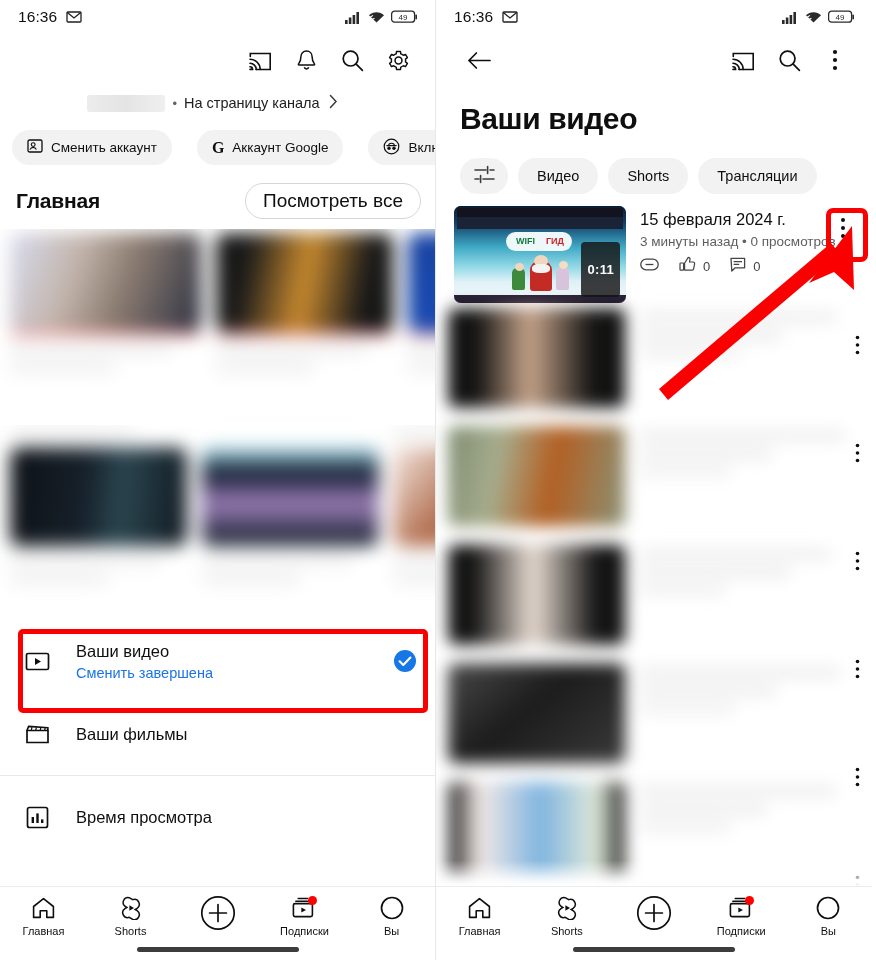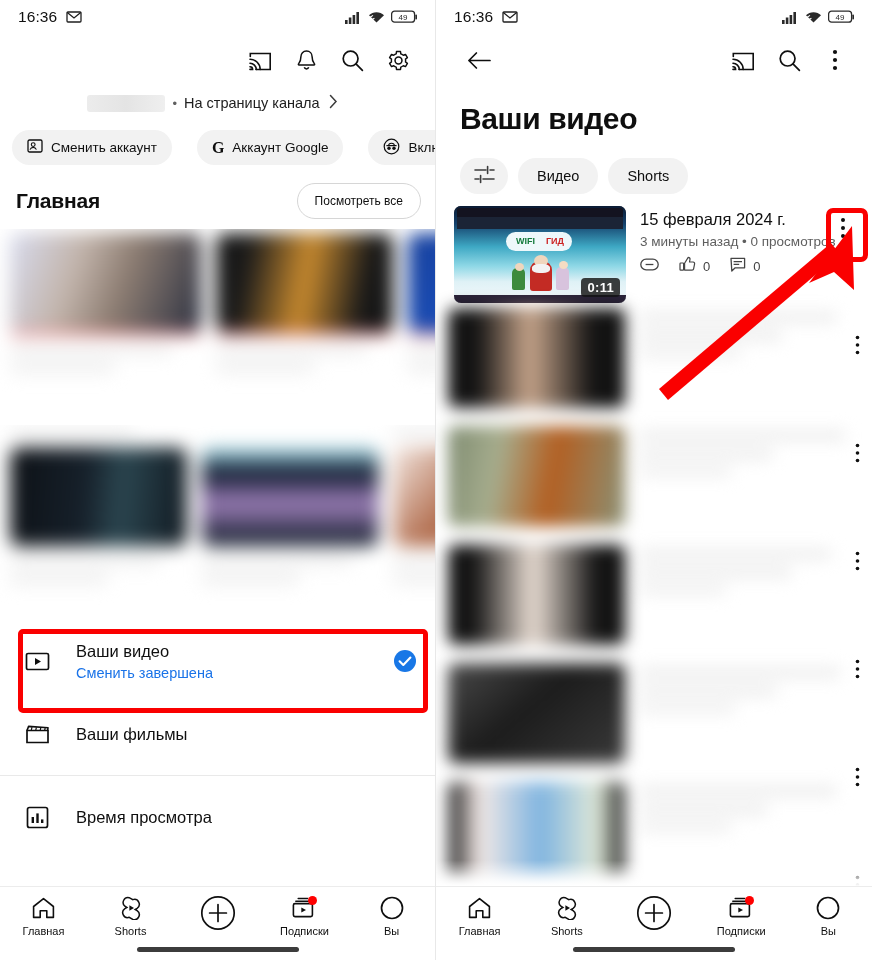--- a/index.html
+++ b/index.html
@@ -58,21 +58,21 @@
 
   
   .hist-head {
     display: flex; align-items: center; justify-content: space-between;
     padding: 16px 14px 10px 16px;
   }
   .hist-title { font-size: 21px; font-weight: bold; color: #0f0f0f; letter-spacing: -.2px; }
   .hist-all {
     border: 1px solid #d6d6d6; border-radius: 19px; height: 36px;
     padding: 0 17px; display: flex; align-items: center;
-    font-size: 12px; color: #0f0f0f; cursor: pointer; background: #fff;
+    font-size: 19px; color: #0f0f0f; cursor: pointer; background: #fff;
   }
 
   .hist-strip { position: relative; height: 196px; overflow: hidden; }
   .hist-strip.second { height: 195px; }
   .blurwrap { filter: blur(9px); transform: scale(1.03); }
   .blurwrap.soft { filter: blur(8px); }
   .tile-row { display: flex; gap: 14px; padding: 6px 0 0 16px; }
   .tile { flex: none; }
   .tile .thumb { border-radius: 9px; height: 96px; }
   .tile .l1, .tile .l2 {
@@ -134,21 +134,21 @@
   .tab.filter { padding: 0; width: 48px; justify-content: center; }
 
   .vidrow { display: flex; gap: 14px; padding: 12px 10px 0 18px; align-items: flex-start; }
   .vthumb {
     width: 172px; height: 97px; border-radius: 7px; position: relative;
     overflow: hidden; flex: none; background: #2a2a3a;
   }
   .vdur {
     position: absolute; right: 6px; bottom: 6px; background: rgba(20,20,20,.82);
     color: #fff; font-size: 13px; font-weight: bold; border-radius: 4px;
-    padding: 2px 6px; letter-spacing: .3px;
+    padding: 20px 6px; letter-spacing: .3px;
   }
   .vmeta { flex: 1; padding-top: 2px; min-width: 0; }
   .vdate { font-size: 16.5px; color: #0f0f0f; line-height: 22px; }
   .vsub { font-size: 13.5px; color: #5f5f5f; margin-top: 4px; white-space: nowrap; }
   .vstats { display: flex; align-items: center; gap: 7px; margin-top: 7px; color: #444; font-size: 13px; }
   .vstats .sep { width: 6px; }
   .kebab {
     width: 34px; height: 44px; display: flex; align-items: center; justify-content: center;
     flex: none; cursor: pointer; margin-right: 2px;
   }
@@ -504,20 +504,21 @@
       <div class="tab filter">
         <span>
           <svg width="21" height="19" viewBox="0 0 21 19">
             <path d="M1 5h11M16 5h4M1 14h4M9 14h11" stroke="#3c3c3c" stroke-width="1.6" stroke-linecap="round"></path>
             <path d="M13.6 1.6v6.8M6.6 10.6v6.8" stroke="#3c3c3c" stroke-width="1.6" stroke-linecap="round"></path>
           </svg>
         </span>
       </div>
       <div class="tab">Видео</div>
       <div class="tab">Shorts</div>
+      <div class="tab">Трансляции</div>
     </div>
 
     <div class="vidrow">
       <div class="vthumb">
         <div style="position:absolute;inset:0;background:linear-gradient(180deg,#0a1b33 0%,#14406b 18%,#3ea8c4 42%,#8fd8e6 62%,#dff1f6 78%,#f4fafc 100%)"></div>
         <div style="position:absolute;left:3px;right:3px;top:2px;height:9px;background:#131320;border-radius:2px 2px 0 0"></div>
         <div style="position:absolute;left:3px;right:3px;top:11px;height:12px;background:#1b2436"></div>
         <div style="position:absolute;left:0;right:0;bottom:0;height:8px;background:#2a2238"></div>
         <div style="position:absolute;left:52px;top:26px;width:66px;height:19px;background:#eef8fb;border-radius:11px"></div>
         <div style="position:absolute;left:62px;top:30px;font-size:9px;font-weight:bold;color:#147a3c;font-family:'Liberation Sans',sans-serif">WIFI</div>

